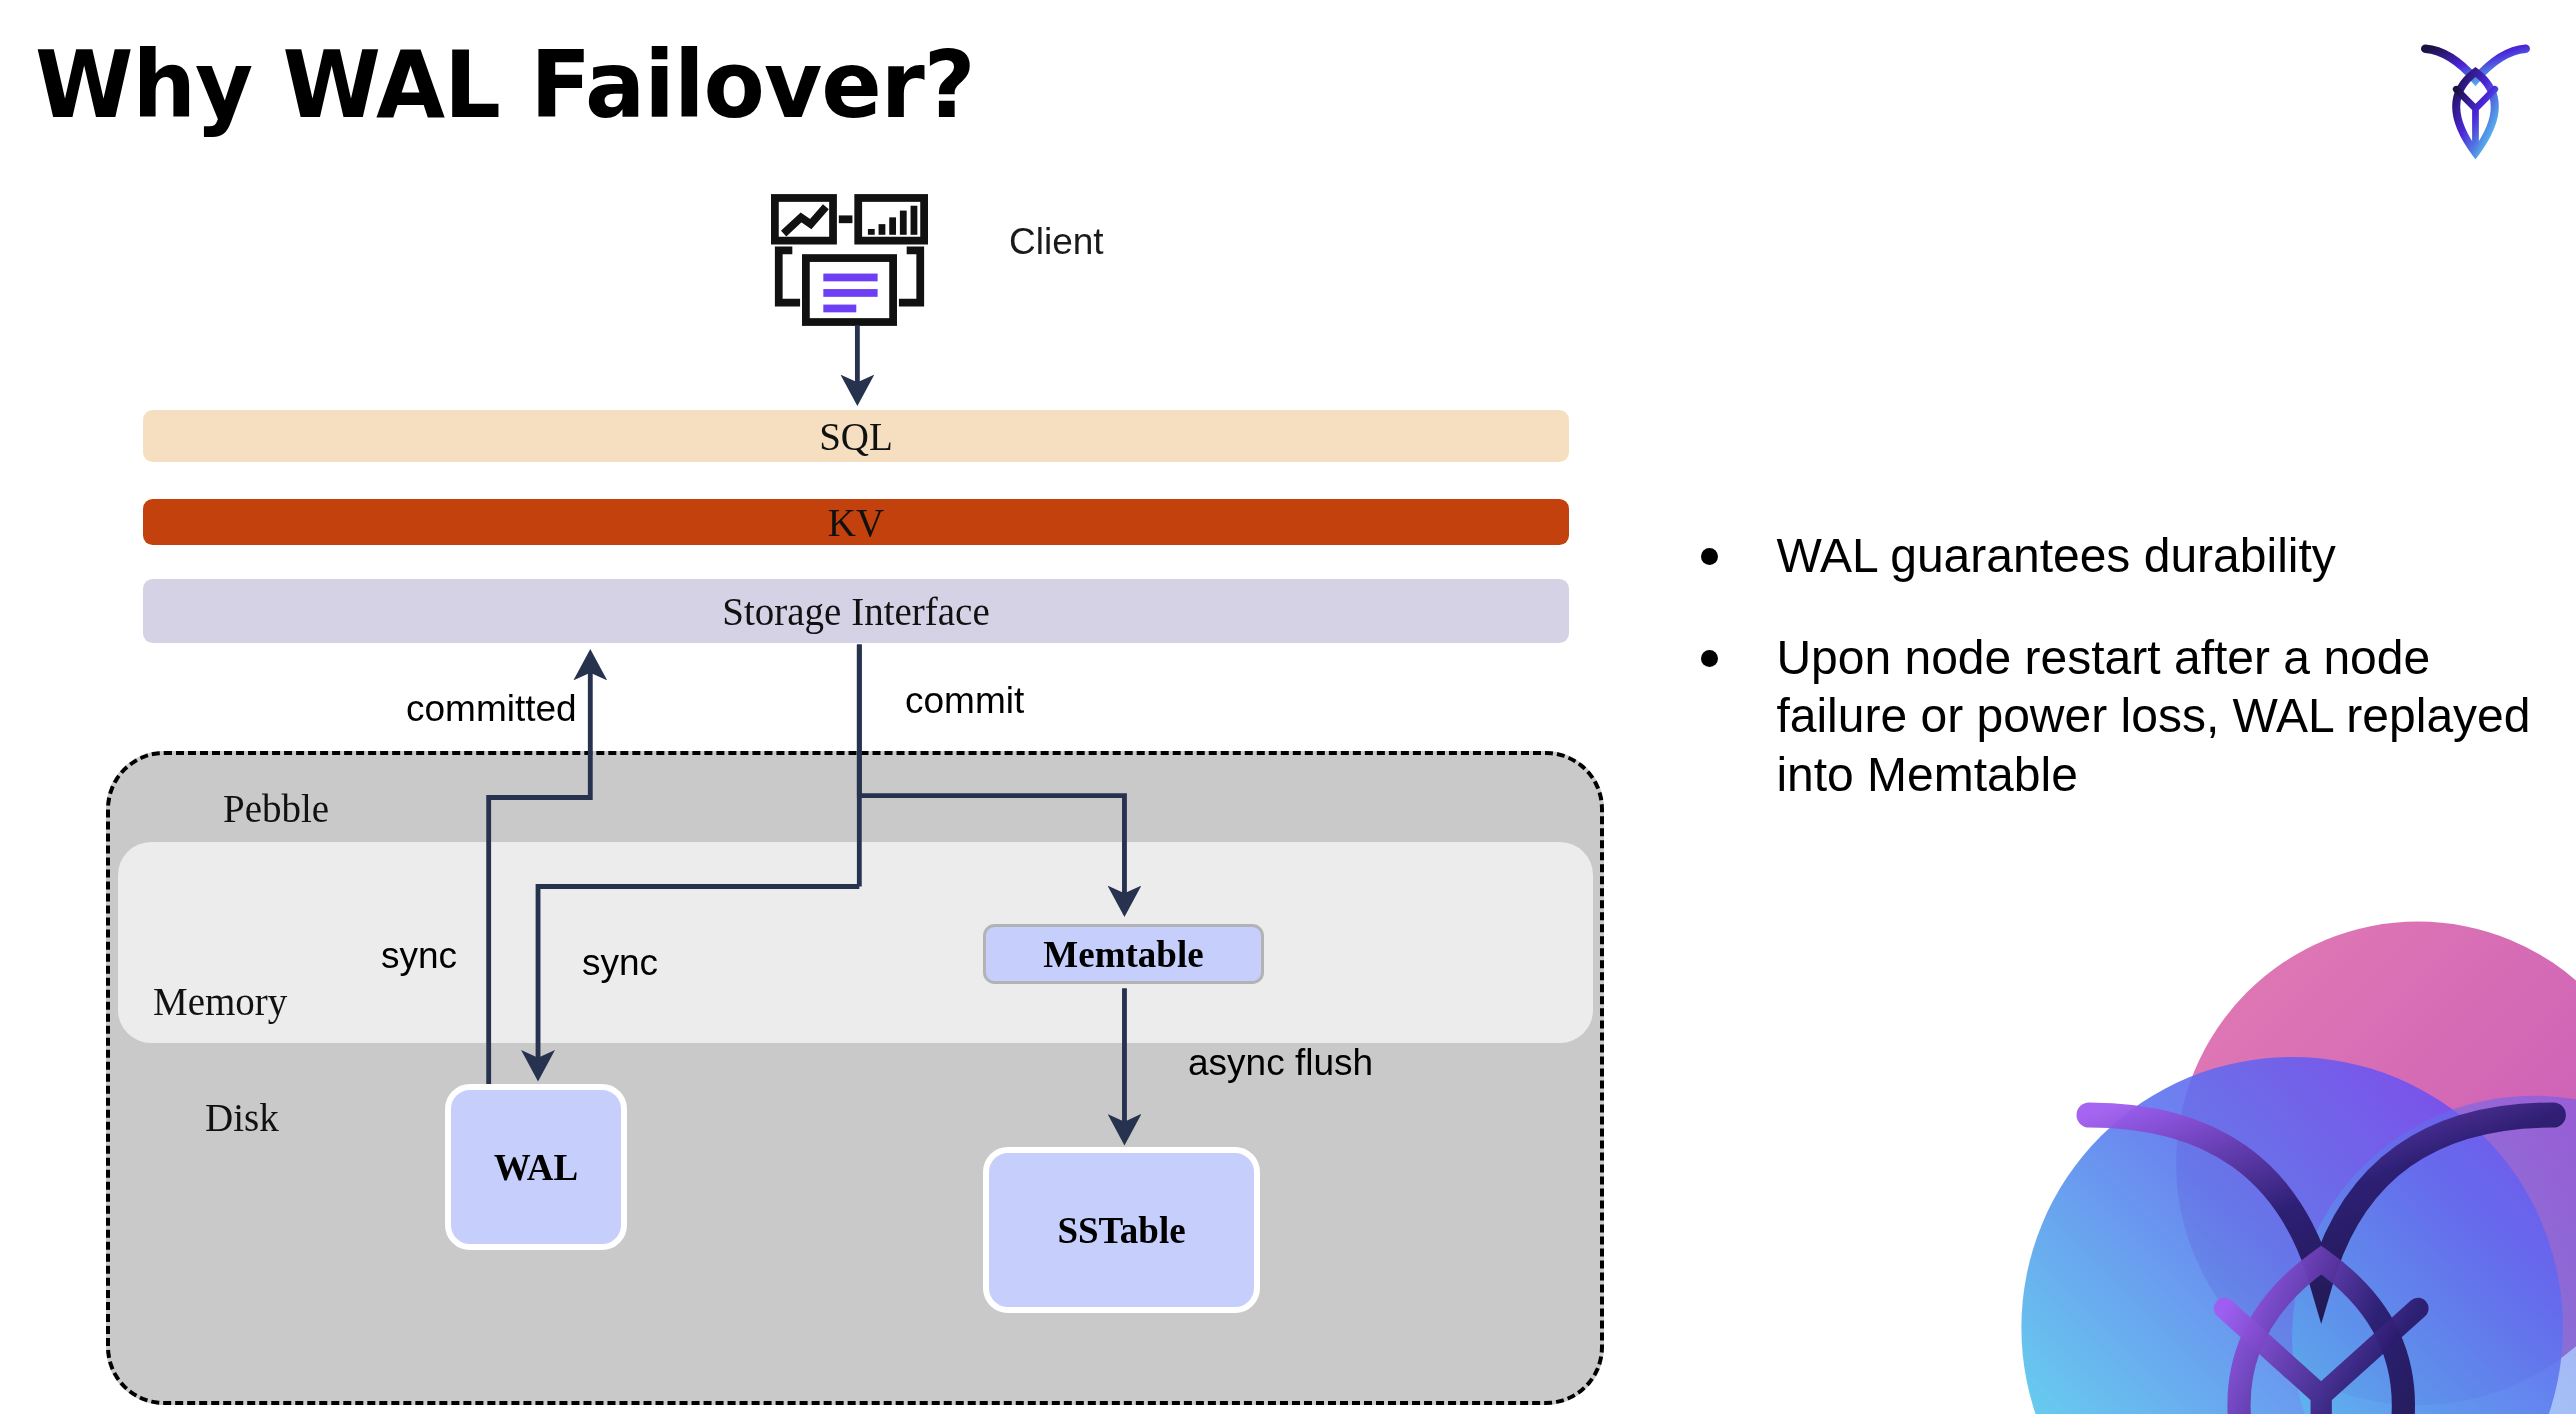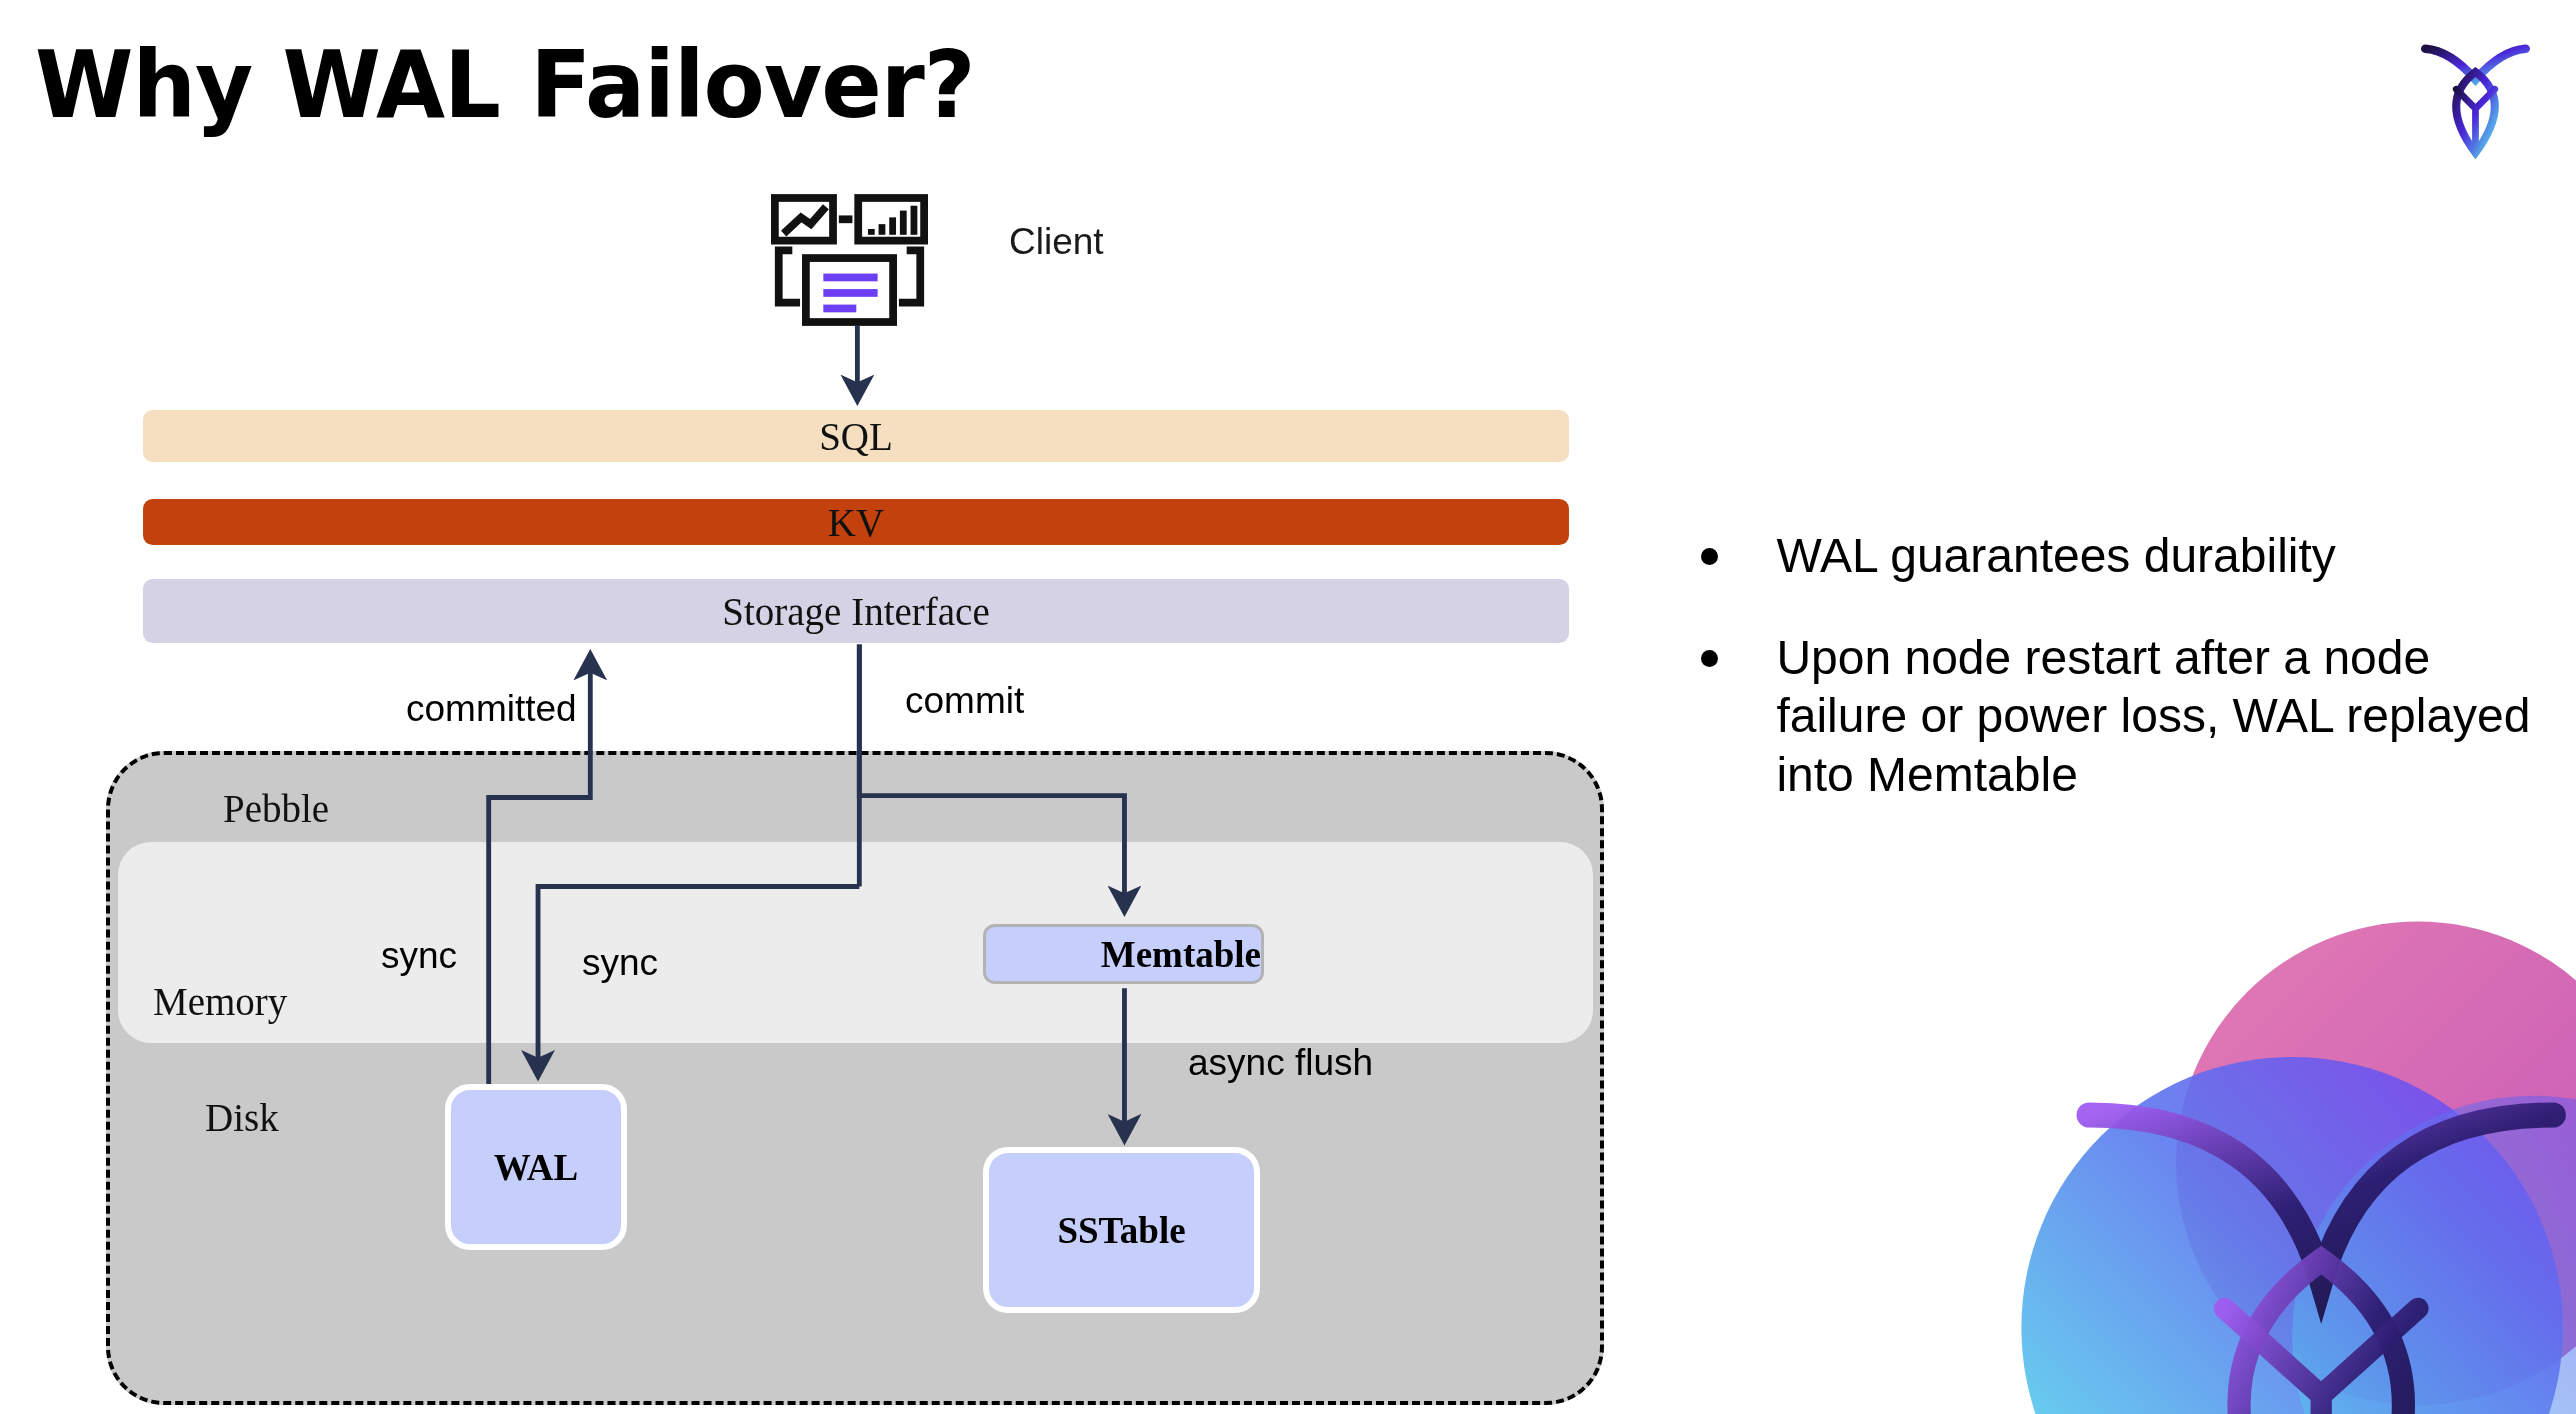--- a/index.html
+++ b/index.html
@@ -332,21 +332,21 @@
       <path d="M888 666 L888 916" fill="none" stroke="#27324f" stroke-width="5"></path>
     </svg>
   </div>
 
   <div id="label-committed" class="edge-label">committed</div>
   <div id="label-commit" class="edge-label">commit</div>
   <div id="label-sync-left" class="edge-label">sync</div>
   <div id="label-sync-right" class="edge-label">sync</div>
   <div id="label-async" class="edge-label">async flush</div>
 
-  <div id="box-memtable" class="data-box" style="background: rgb(198, 207, 251); border-color: rgb(179, 179, 179); justify-content: flex-end;">
+  <div id="box-memtable" class="data-box" style="background: rgb(198, 207, 251); border-color: rgb(179, 179, 179);">
     <span>Memtable</span>
   </div>
   <div id="box-wal" class="data-box" style="background: rgb(198, 207, 251); border-color: rgb(255, 255, 255); align-items: center;">
     <span>WAL</span>
   </div>
   <div id="box-sstable" class="data-box" style="background: rgb(198, 207, 251); border-color: rgb(255, 255, 255);">
     <span>SSTable</span>
   </div>
 
   <div id="bullet-list">

